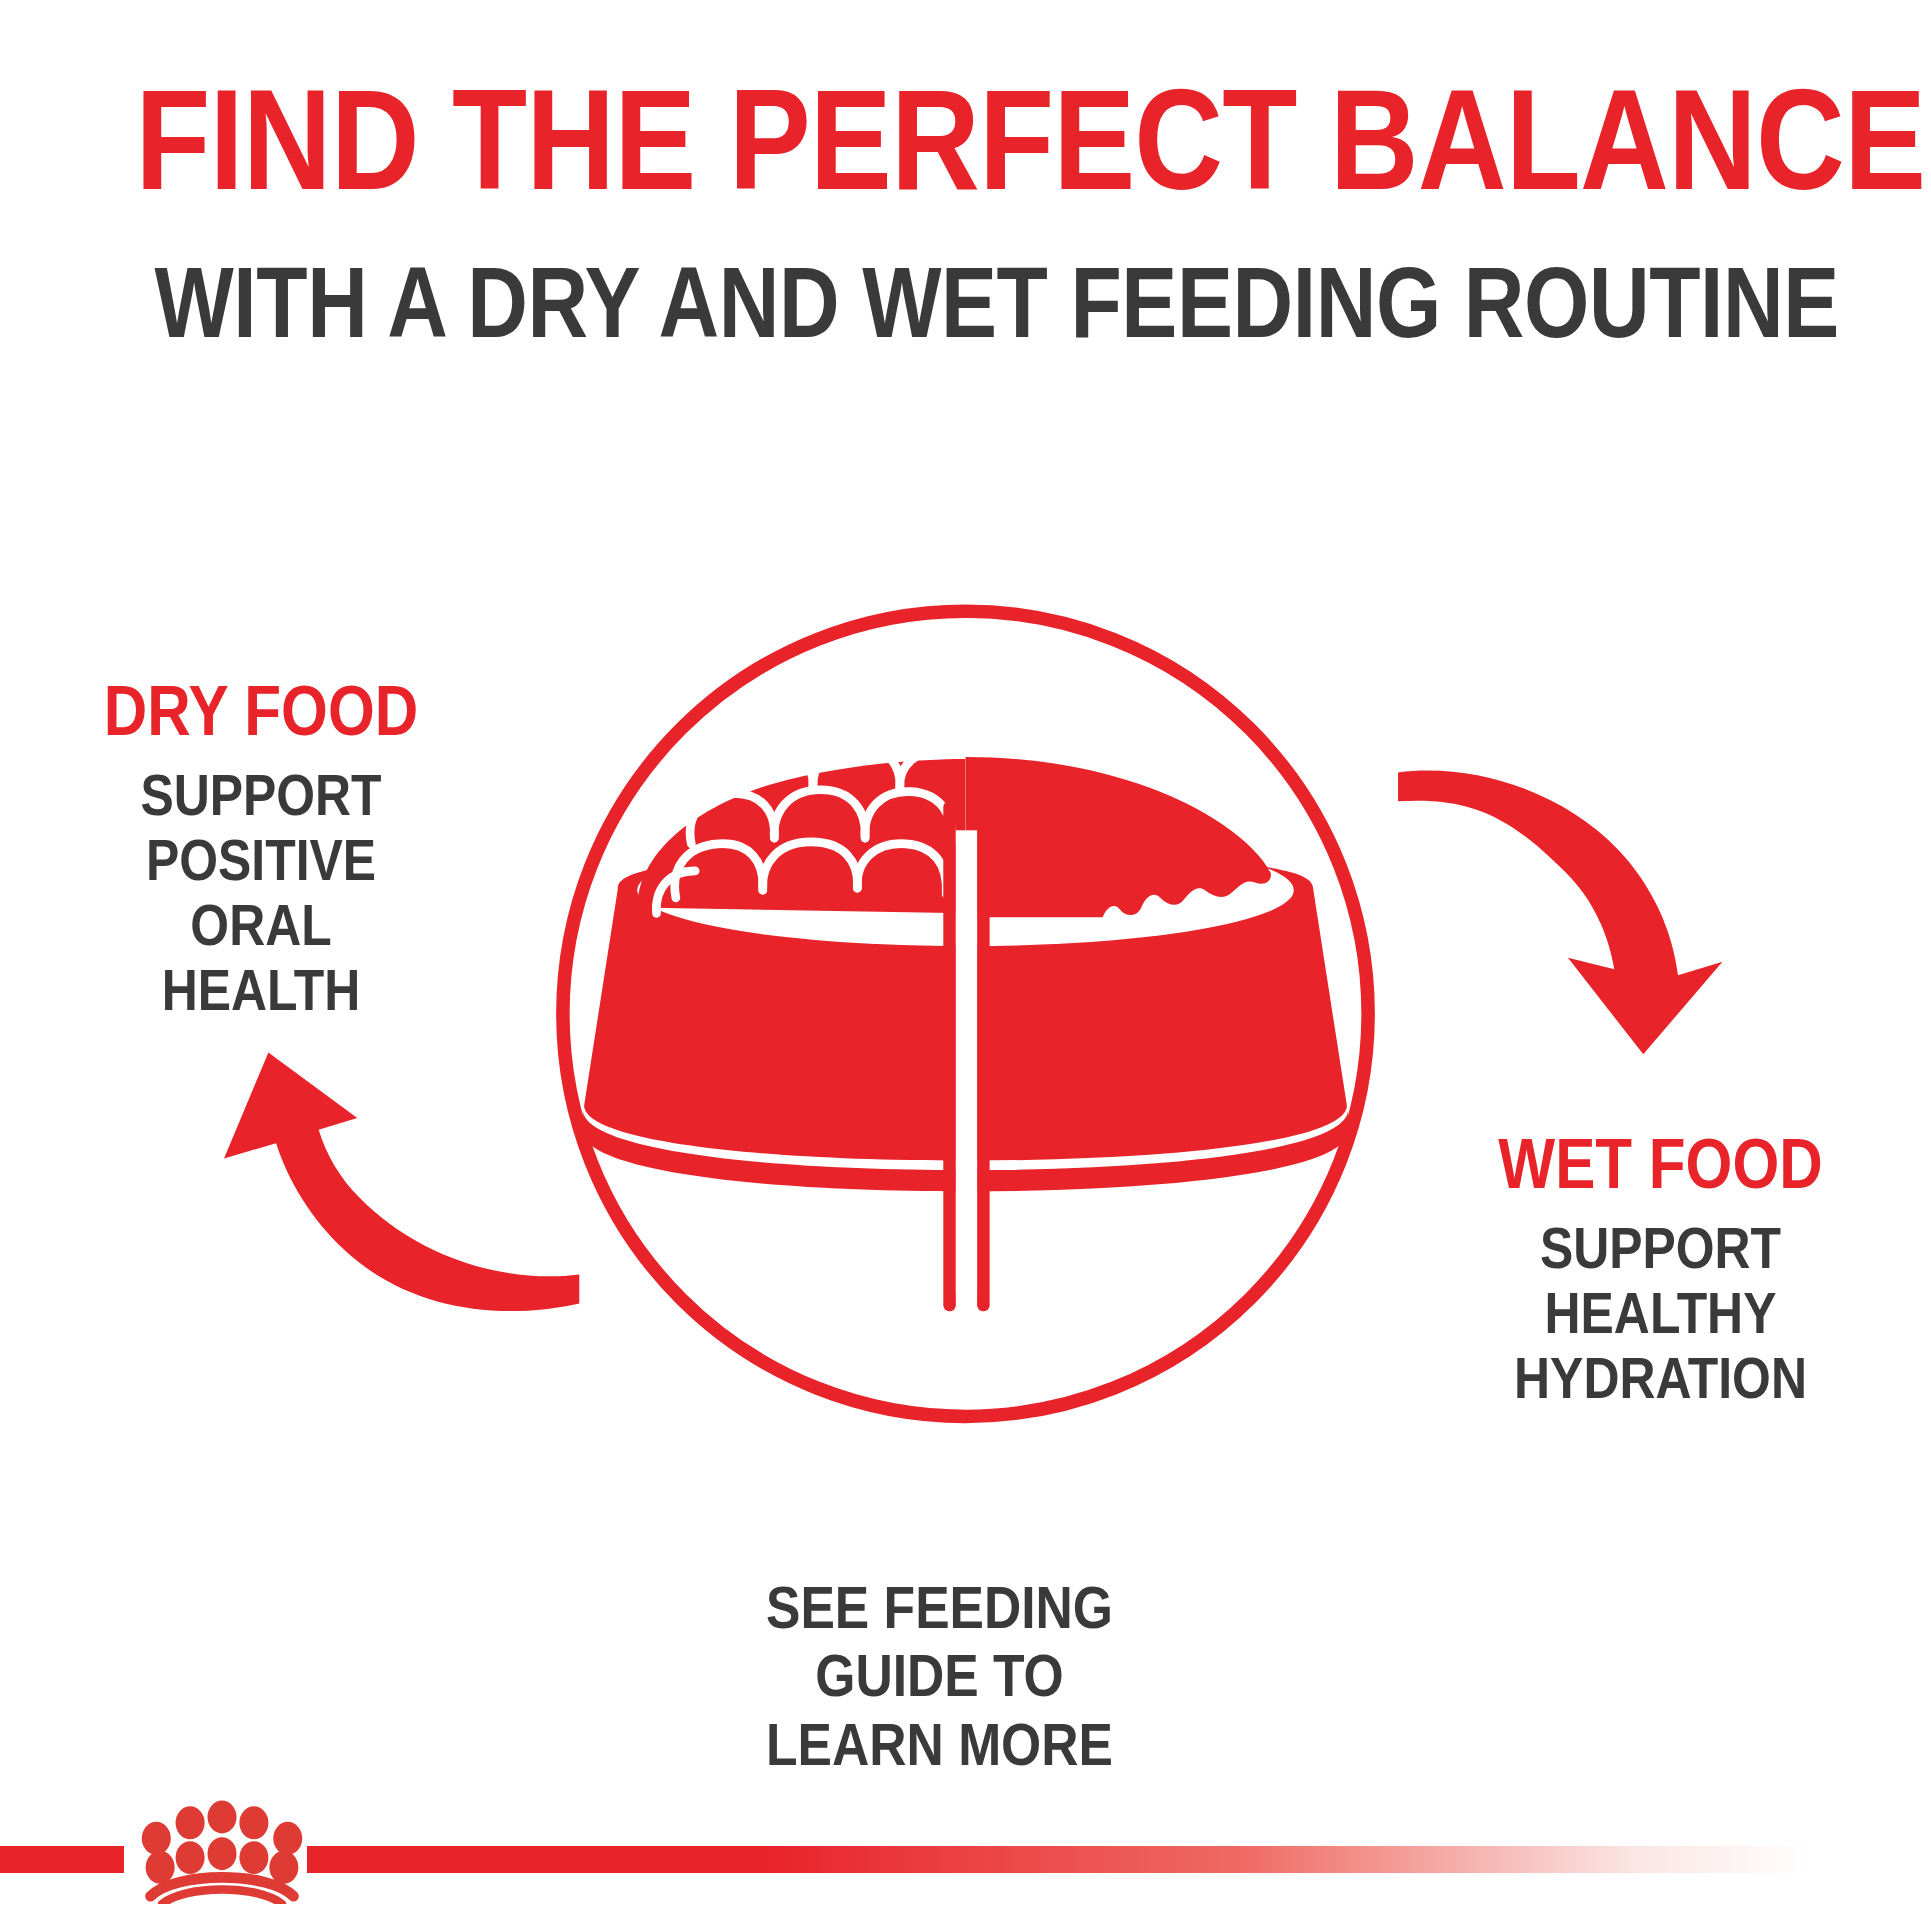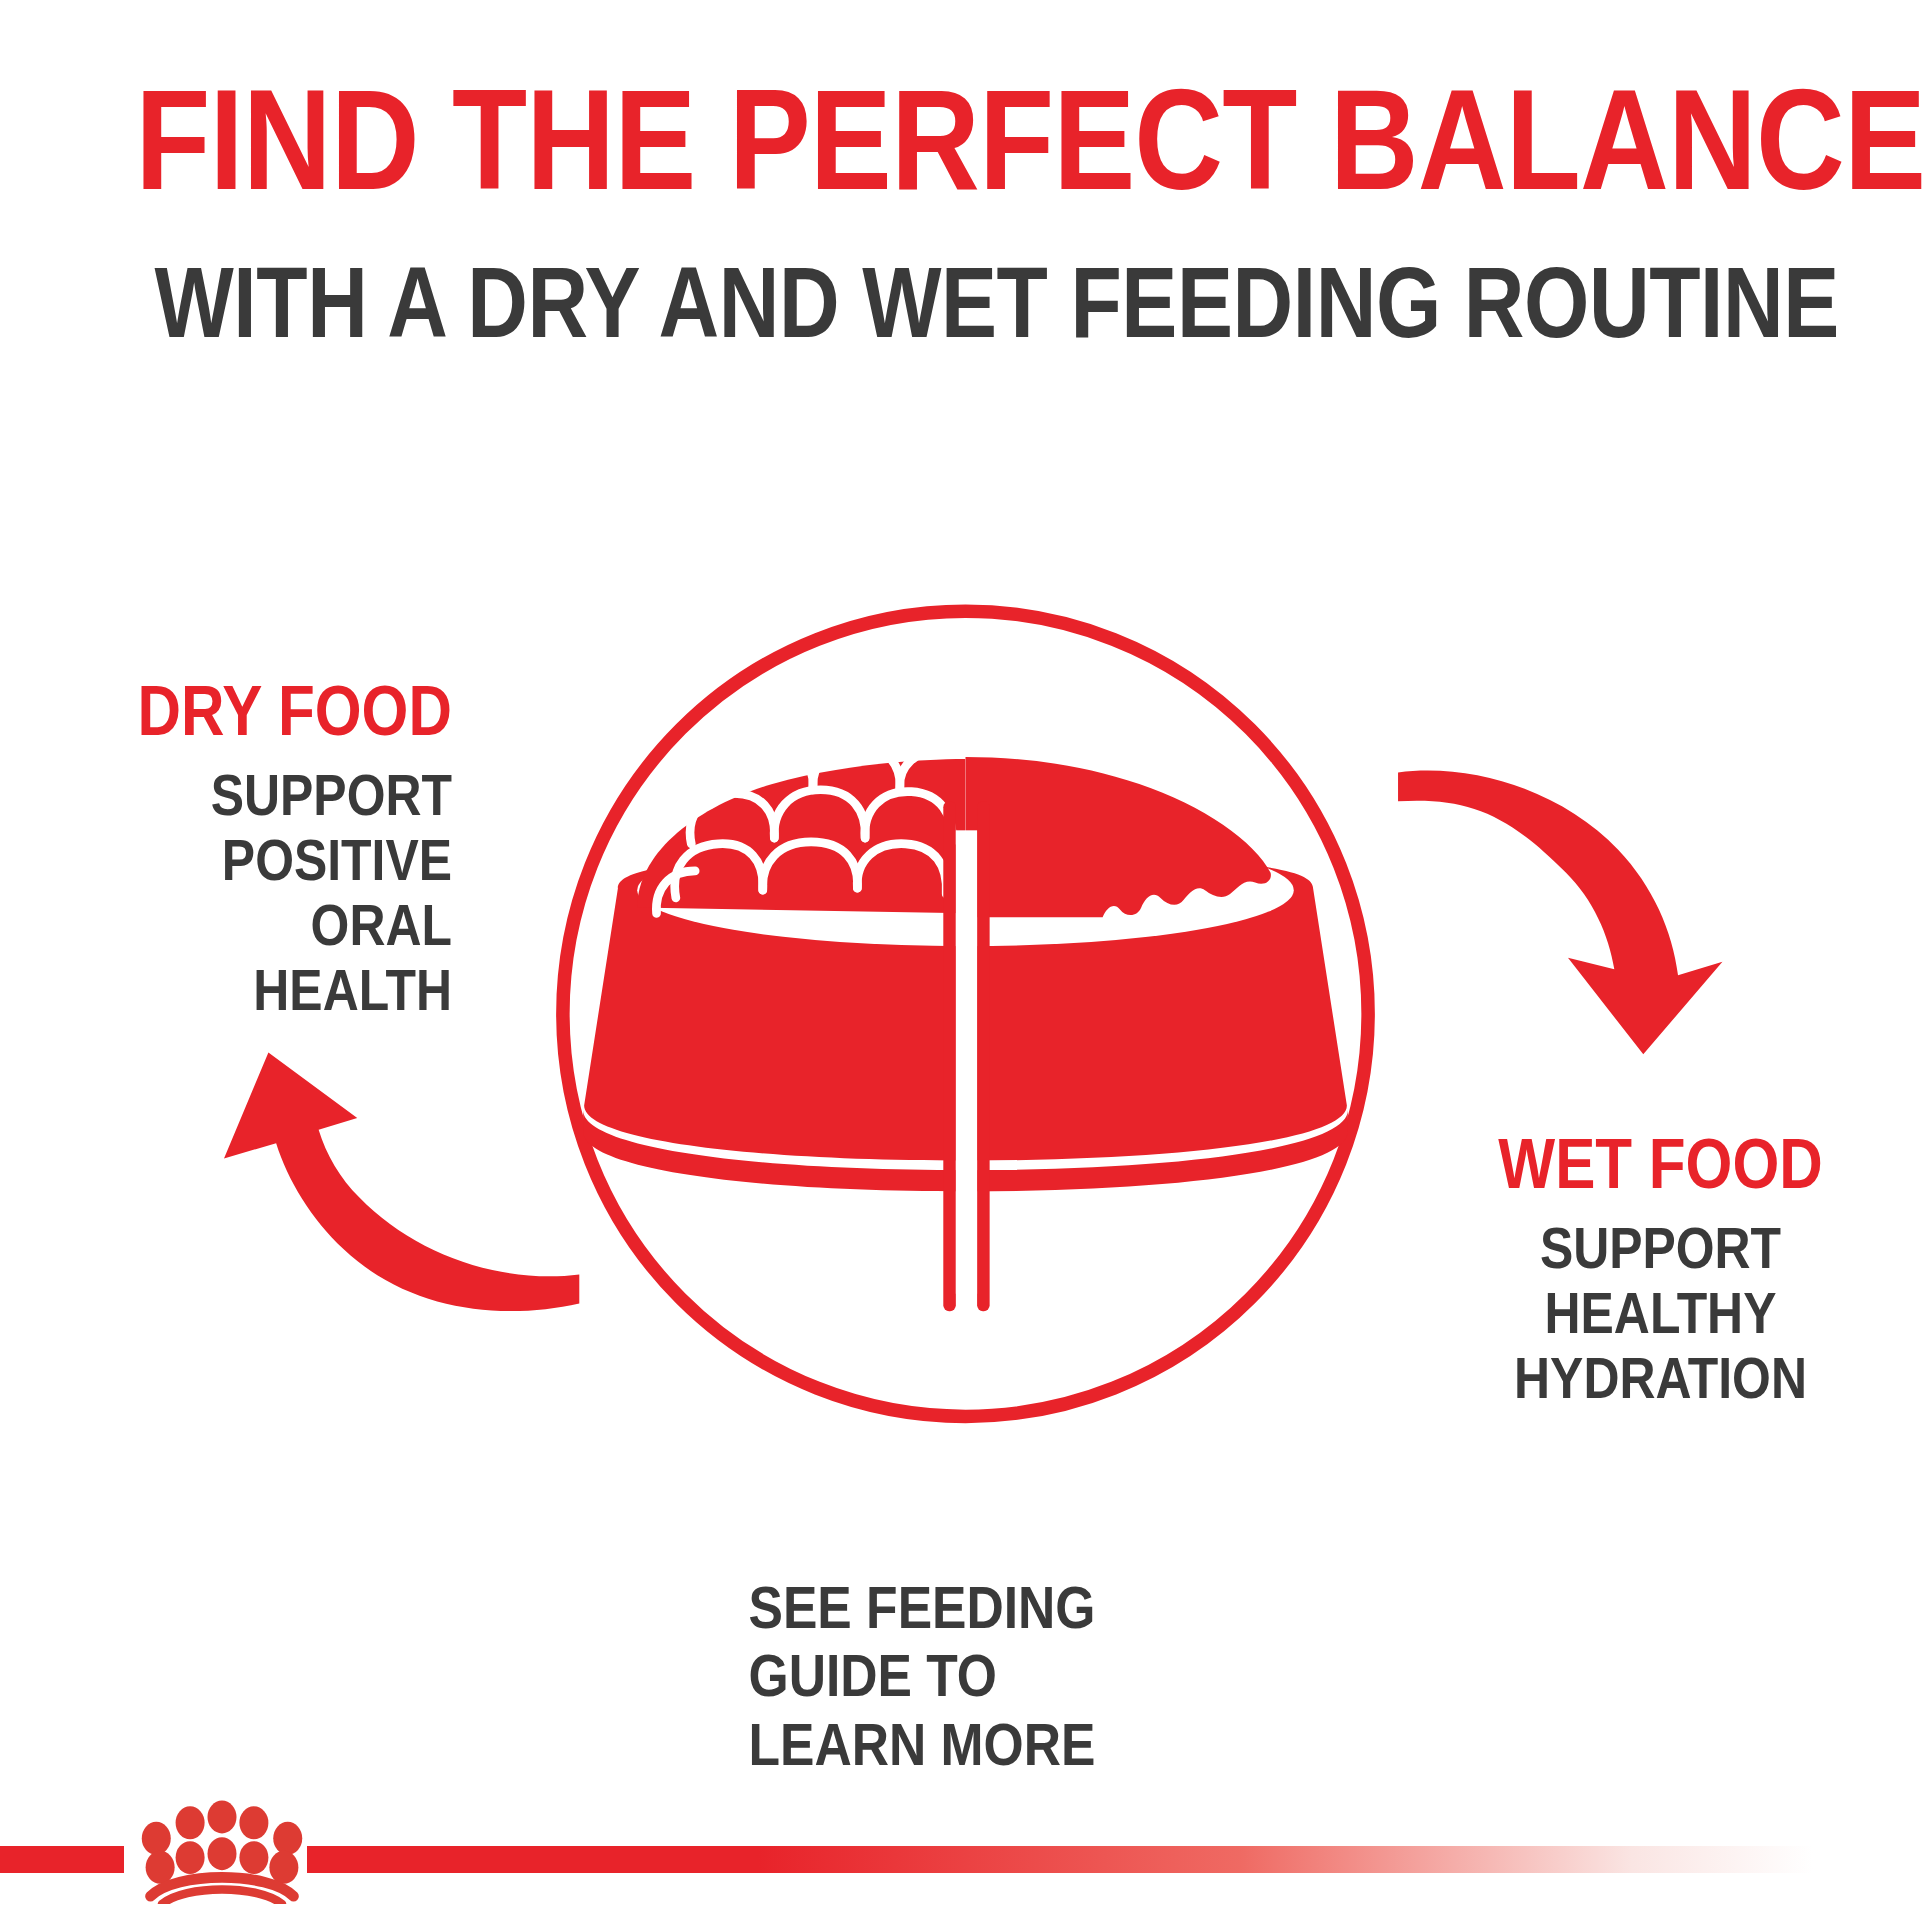--- a/index.html
+++ b/index.html
@@ -66,30 +66,30 @@
   }
   .side-body {
     font-family: "Liberation Sans Narrow", "Liberation Sans", sans-serif;
     font-weight: bold;
     font-size: 58px;
     line-height: 1.12;
     color: #3A3A3A;
     margin-top: 17.4px;
     transform: scaleX(0.86);
   }
-  #dry-block { left: 39px; top: 676px; width: 444px; text-align: right; }
+  #dry-block { left: 39px; top: 676px; width: 444px; }
   #wet-block { left: 1419px; top: 1081px; width: 483px; margin-top: 48px; }
 
   
   #cta-block {
     position: absolute;
-    left: 708px;
+    left: 650px;
     top: 1574px;
     width: 579px;
-    text-align: left;
+    text-align: center;
   }
   .cta-text {
     font-family: "Liberation Sans Narrow", "Liberation Sans", sans-serif;
     font-weight: bold;
     font-size: 60px;
     line-height: 1.14;
     color: #3A3A3A;
     transform: scaleX(0.86);
   }
 

